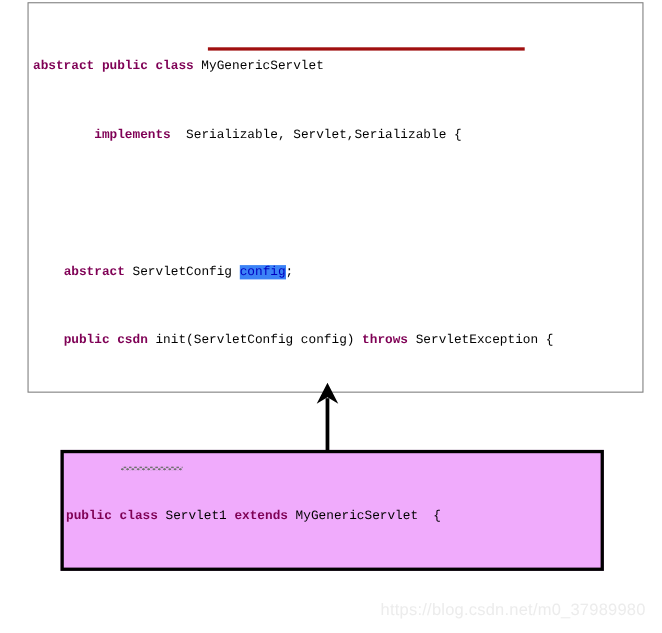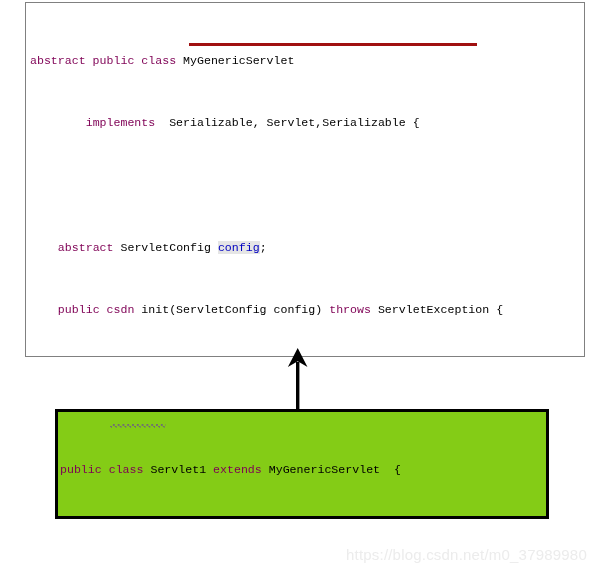--- a/index.html
+++ b/index.html
@@ -27,44 +27,44 @@
     box-sizing: border-box;
     overflow: hidden;
   }
   #bottom-code-block {
     position: absolute;
     left: 55px;
     top: 409px;
     width: 494px;
     height: 110px;
     border: 3px solid #000000;
-    background: #84cc16;
+    background: #f0abfc;
     box-sizing: border-box;
     overflow: hidden;
   }
 
   .code {
     font-family: "Liberation Mono", "DejaVu Sans Mono", monospace;
     font-size: 11.6px;
     line-height: 15.6px;
     white-space: pre;
     letter-spacing: 0px;
   }
   #top-code-block .code { padding: 3px 0 0 4px; }
   #bottom-code-block .code { padding: 3px 0 0 2px; }
 
   .ln { display: block; height: 15.6px; position: relative; }
 
   
-  .kw   { color: #7f0055; font-weight: normal; }   
+  .kw   { color: #7f0055; font-weight: bold; }   
   .pl   { color: #000000; }                      
   .fld  { color: #0000c0; }
 
   
-  .hl-occur  { background: #e5e5e5; text-align: right; }  
+  .hl-occur  { background: #3b82f6; text-align: right; }  
 
   
   .cur-line {
     position: absolute;
     left: 0;
     right: 0;
     top: 0;
     height: 15.6px;
     background: #e8f2fe;
     z-index: 0;

